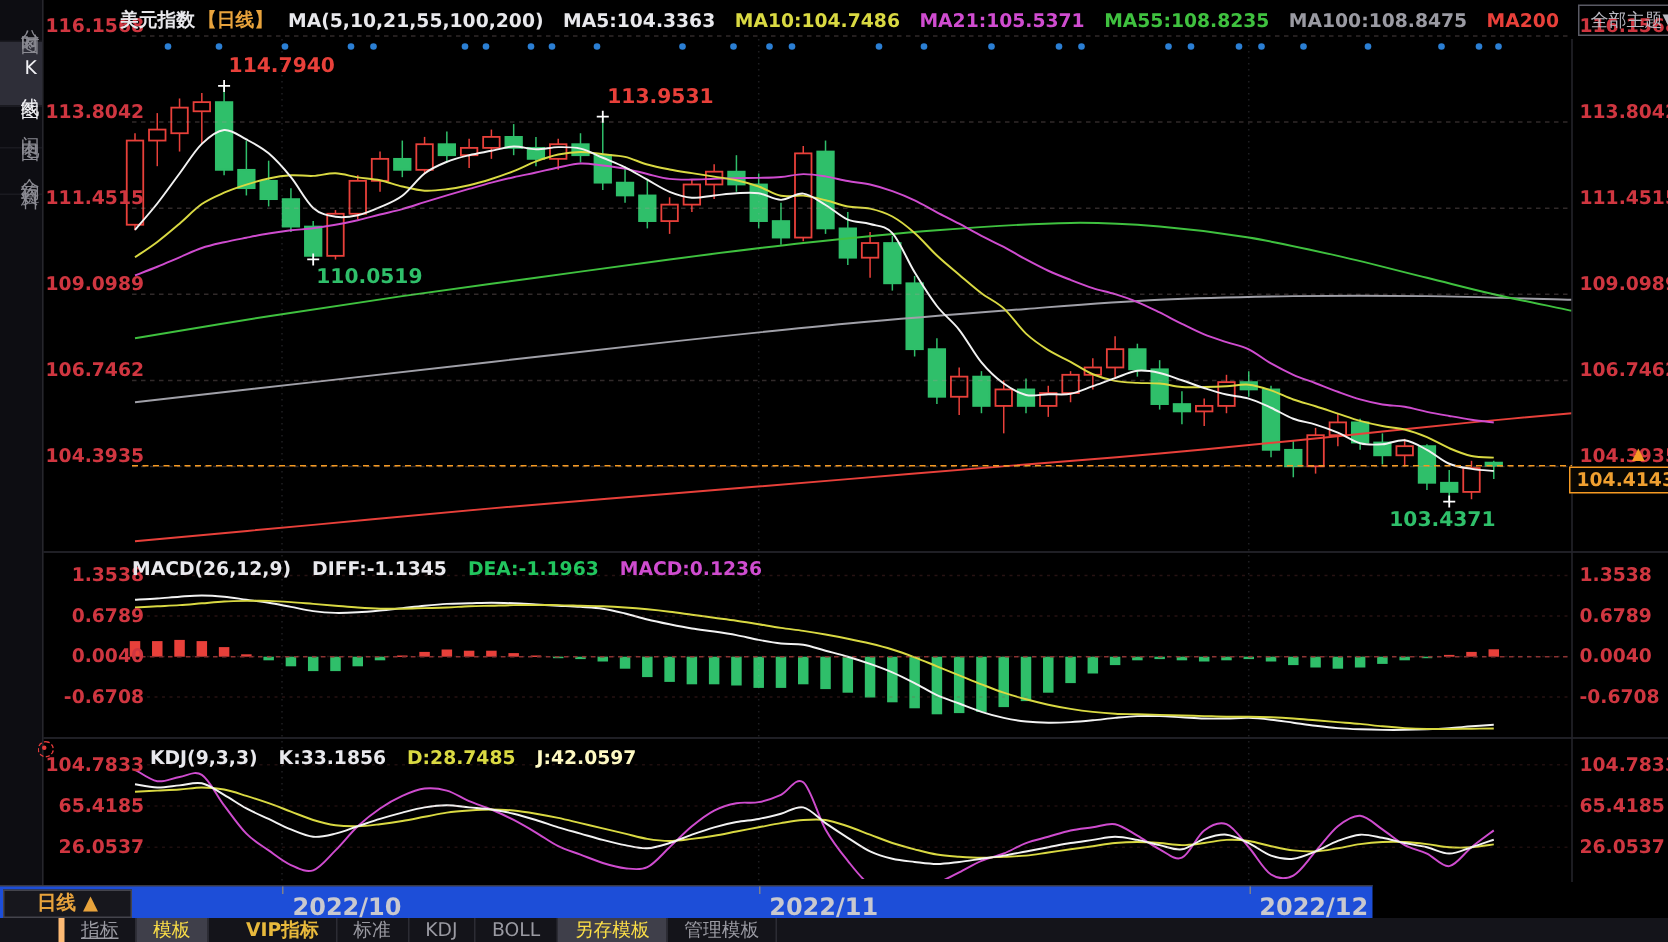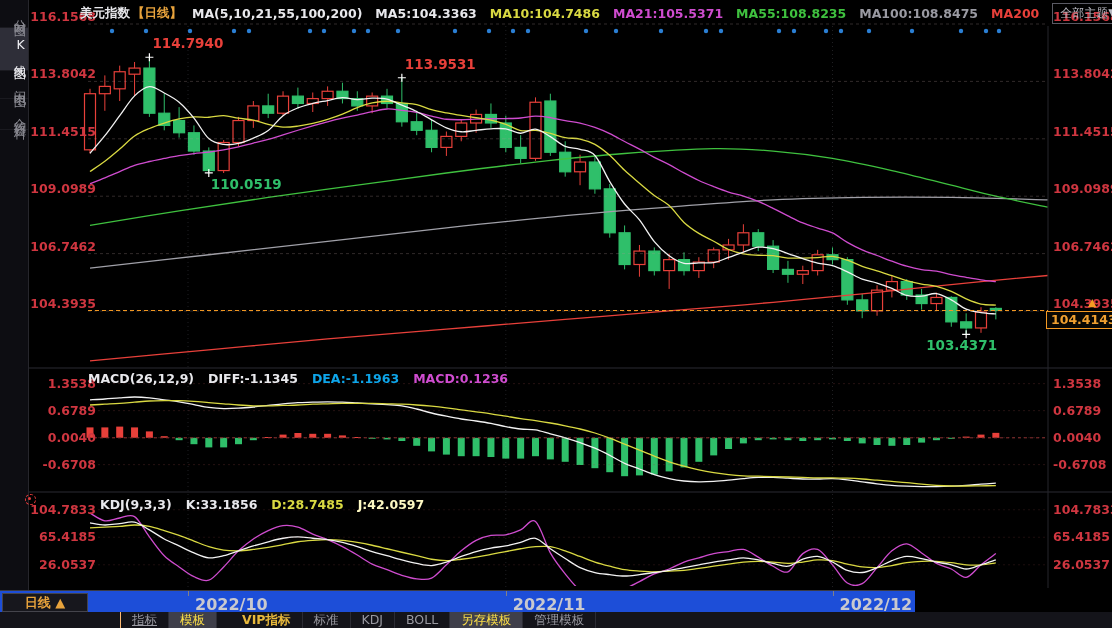--- a/index.html
+++ b/index.html
@@ -32,21 +32,21 @@
   #kdj-gear i{position:absolute;left:2px;top:2px;width:3px;height:3px;background:#e23a3a;border-radius:50%;}
   
   #axis-row{left:0;top:590px;width:915px;height:22px;background:#1d4ed8;border-top:1px solid #3a3a44;border-bottom:1px solid #2e2e36;}
   #period-cell{position:absolute;left:2px;top:2px;width:84px;height:17px;border:1px solid #44444c;background:#17171d;
                color:#e8a33c;font-weight:bold;font-size:13px;text-align:center;line-height:17px;cursor:pointer;}
   .month-label{position:absolute;top:4px;color:#c9c9cf;font-size:16px;font-weight:bold;}
   .month-tick{position:absolute;top:0;width:1px;height:5px;background:#808088;}
   
   #tab-row{left:0;top:612px;width:1112px;height:16px;background:#14141a;display:flex;align-items:center;font-size:12.5px;}
   .btab{color:#9a9aa2;padding:0 11px;height:16px;line-height:16px;border-right:1px solid #2c2c34;cursor:pointer;white-space:nowrap;}
-  .btab:first-child{border-left:1px solid #fdba74;margin-left:120px;text-decoration:underline;}
+  .btab:first-child{border-left:4px solid #fdba74;margin-left:39px;text-decoration:underline;}
   .btab.boxed{background:#3f3f4a;color:#fde047;}
   .btab.vip{color:#e8b93c;font-weight:bold;padding-left:25px;}
 </style>
 </head>
 <body>
 
 <div id="app">
   <svg id="chart-svg" width="1112" height="628">
       <defs>
         <clipPath id="cm">
@@ -364,21 +364,21 @@
   <div id="sidebar" class="ovl">
       <div class="side-item">分时图</div>
       <div class="side-item active">K线图</div>
       <div class="side-item">闪电图</div>
       <div class="side-item">合约资料</div>
     </div>
 
   <div class="ovl legend" style="left:88px;top:371px;text-align:center;" id="macd-legend">
       <span style="color: rgb(232, 232, 236);">MACD(26,12,9)</span>
       <span style="color: rgb(232, 232, 236);">DIFF:-1.1345</span>
-      <span style="color: #0ea5e9;">DEA:-1.1963</span>
+      <span style="color: #22c55e;">DEA:-1.1963</span>
       <span style="color: rgb(207, 76, 207);">MACD:0.1236</span>
     </div>
   <div class="ovl legend" style="left:88px;top:497px;margin-left:12px;" id="kdj-legend">
       <span style="color: rgb(232, 232, 236);">KDJ(9,3,3)</span>
       <span style="color: rgb(232, 232, 236);">K:33.1856</span>
       <span style="color: rgb(217, 217, 66);">D:28.7485</span>
       <span style="color: #fef9c3;">J:42.0597</span>
     </div>
   <div id="kdj-gear" class="ovl">
       <i></i>

